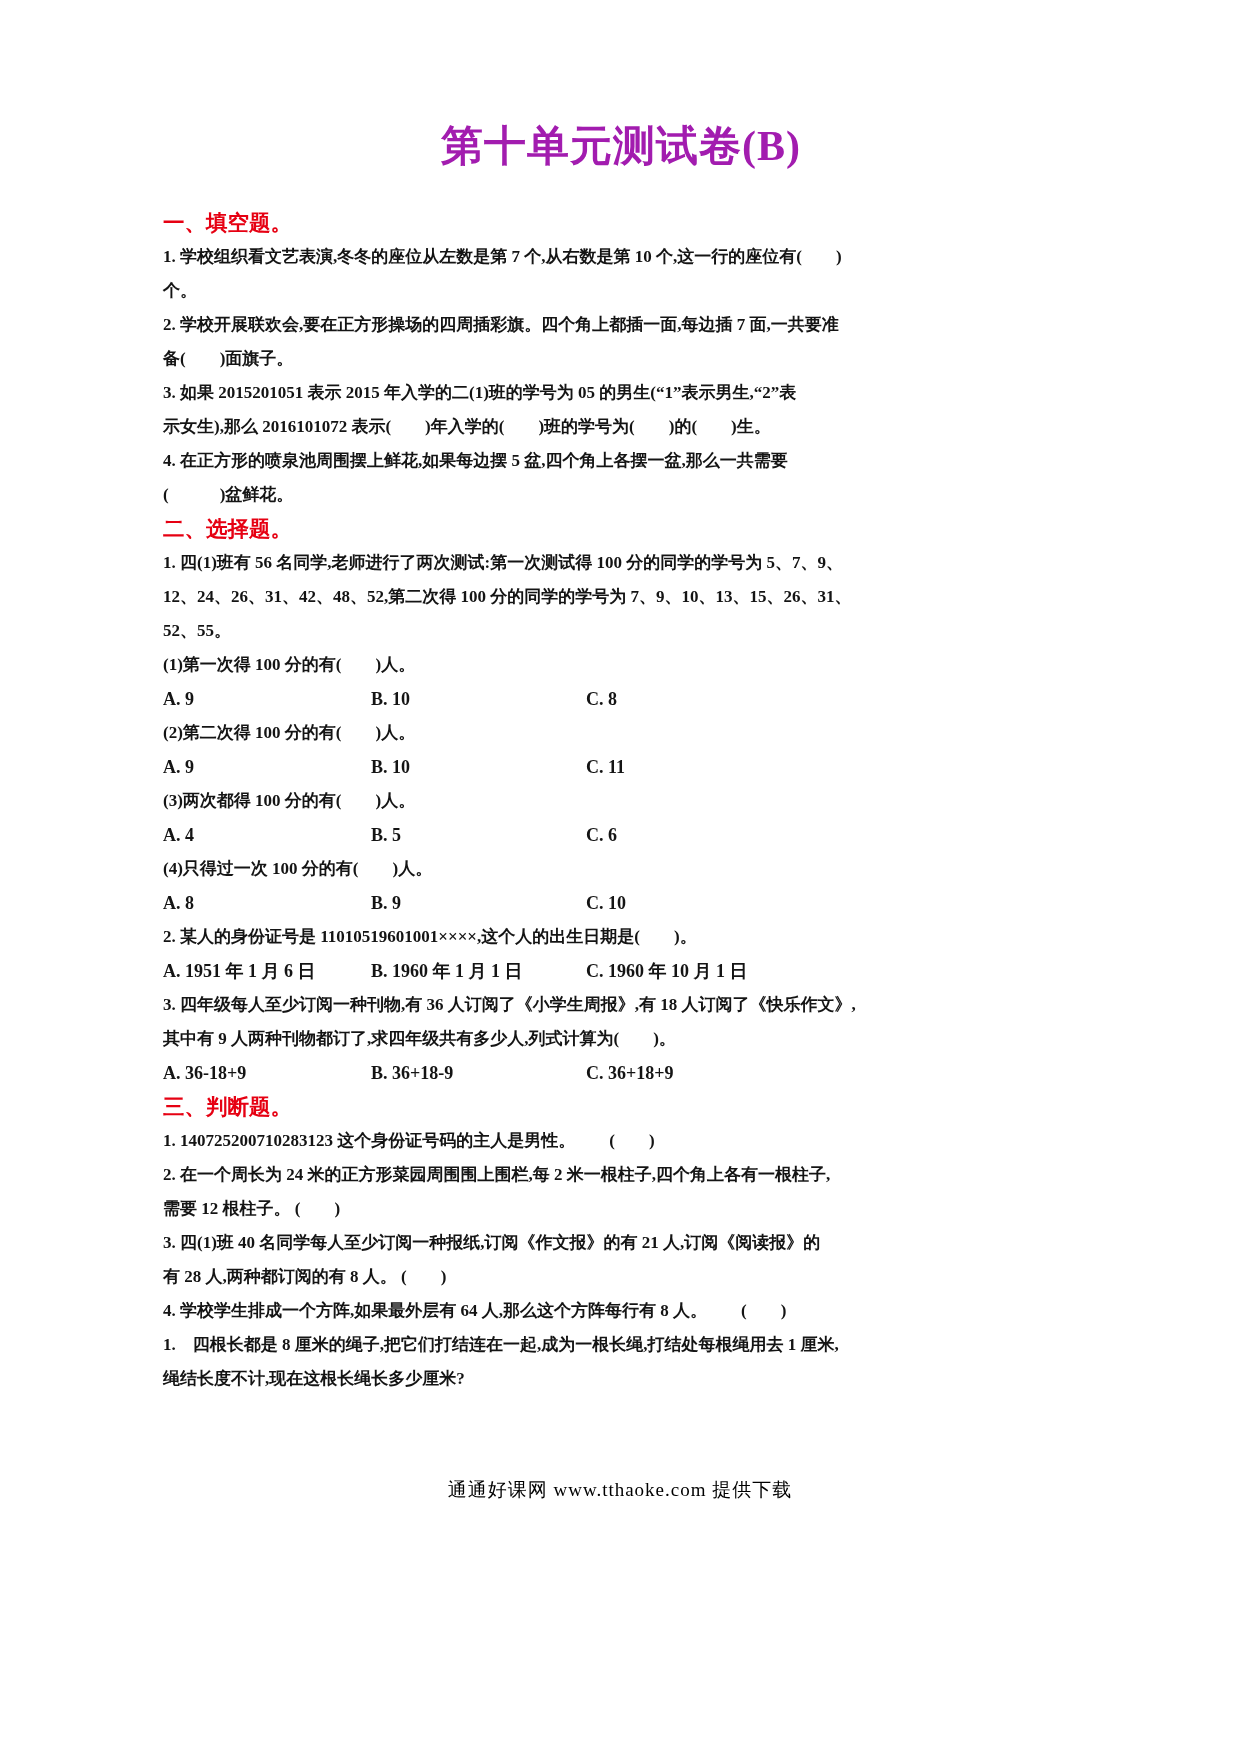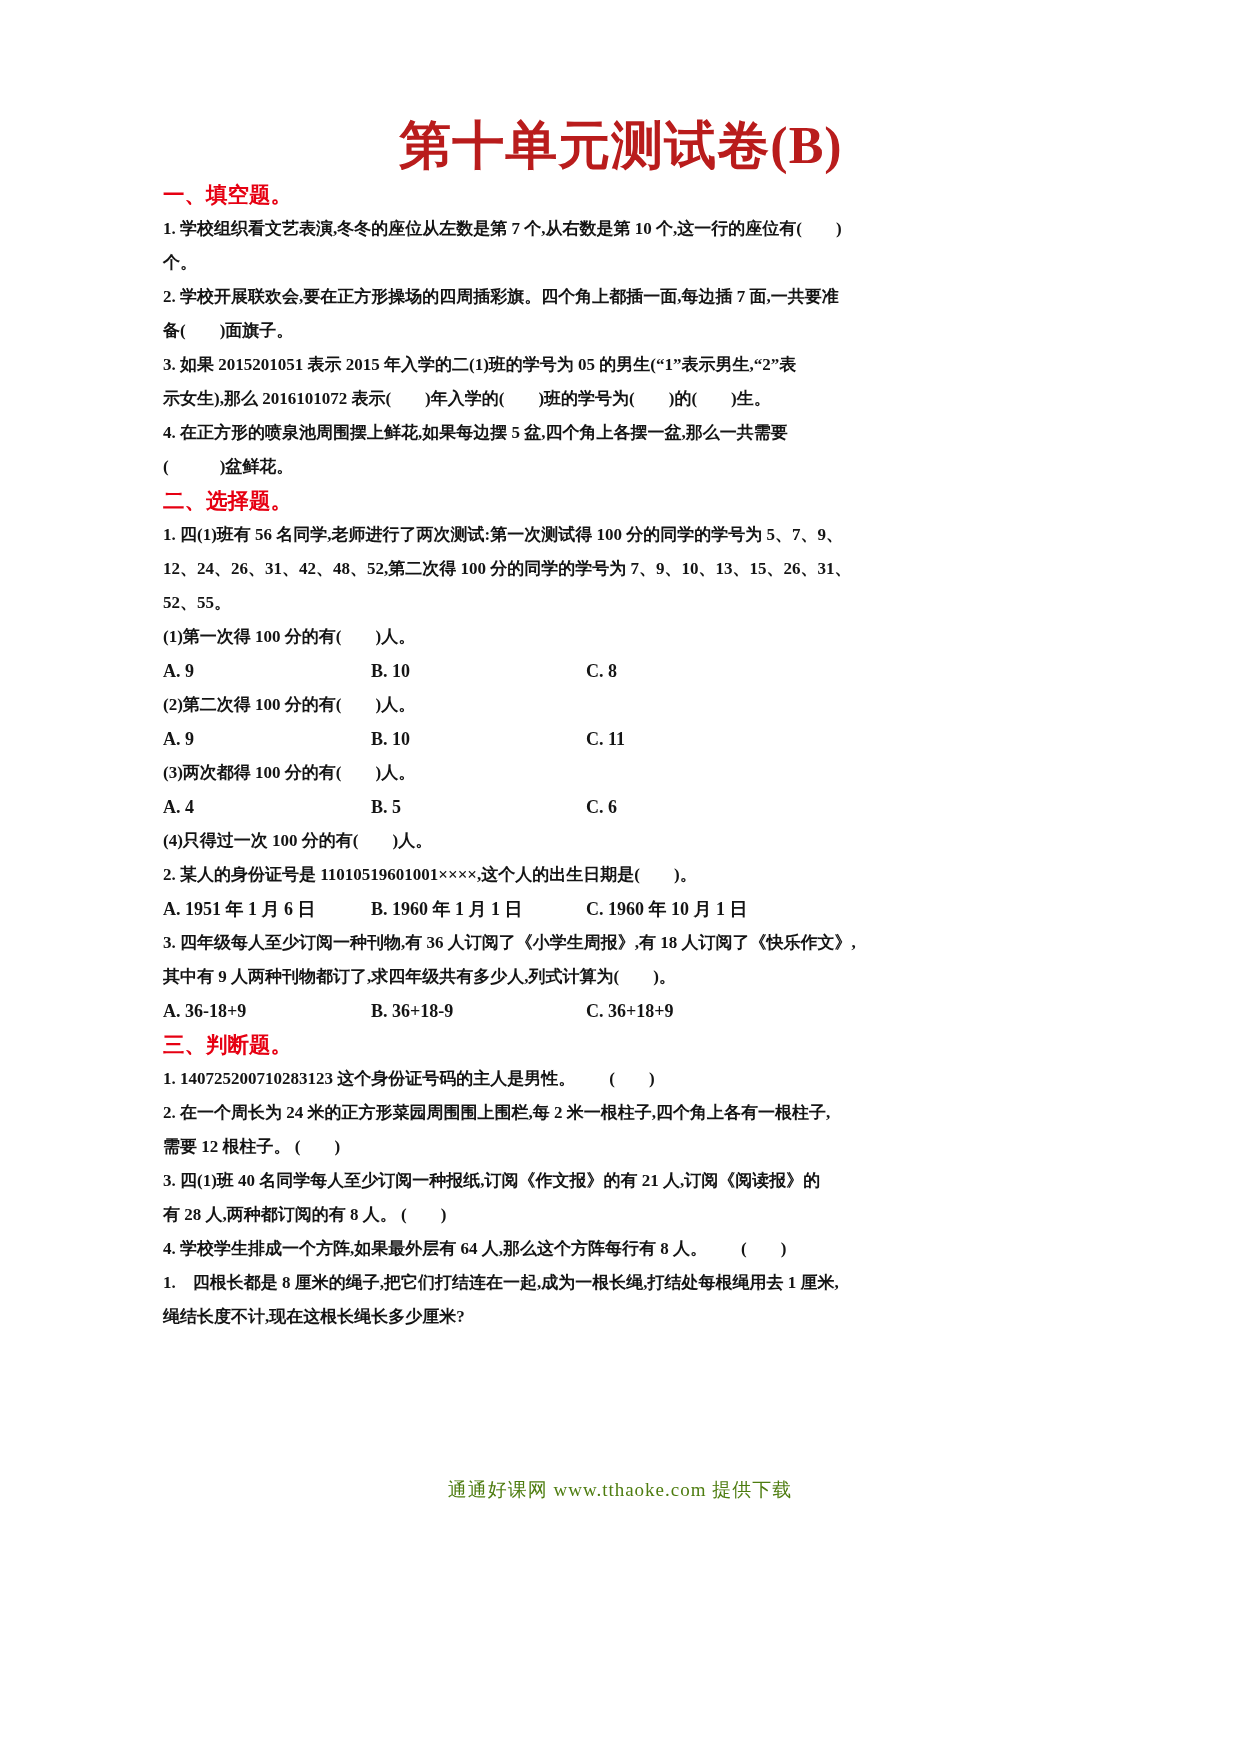--- a/index.html
+++ b/index.html
@@ -8,25 +8,25 @@
     width:1240px; height:1754px;
     position:relative; overflow:hidden;
     font-family:"Liberation Serif","DejaVu Serif",serif;
     color:var(--text, #141414);
   }
   .content {
     position:absolute; left:163px; top:118px; width:916px;
   }
   .title {
     text-align:center;
-    font-size:52px; line-height:56px;
+    font-size:42px; line-height:56px;
     font-weight:bold;
     letter-spacing:1px;
-    margin-bottom:4px;
-    color:#b91c1c;
+    margin-bottom:32px;
+    color:#a21caf;
   }
   .sec-heading {
     color:var(--heading-red, #e60012);
     font-weight:bold;
     font-size:21.5px; line-height:34px;
     white-space:pre-wrap;
   }
   .line {
     font-size:17px; line-height:34px;
     font-weight:600;
@@ -36,21 +36,21 @@
   .choices {
     display:grid;
     grid-template-columns:208px 215px 1fr;
     font-size:18px; line-height:34px;
     font-weight:600;
   }
   .footer {
     position:absolute; left:0; right:0; top:1476px;
     text-align:center;
     font-size:19px; line-height:28px;
-    color:#4d7c0f;
+    color:#000000;
     letter-spacing:1px;
   }
 </style>
 </head>
 <body>
 
 <div class="content">
 
   <h1 class="title">第十单元测试卷(B)</h1>
 
@@ -84,20 +84,25 @@
   </div>
 
   <p class="line">(3)两次都得 100 分的有(　　)人。</p>
   <div class="choices">
     <span>A. 4</span>
     <span>B. 5</span>
     <span>C. 6</span>
   </div>
 
   <p class="line">(4)只得过一次 100 分的有(　　)人。</p>
+  <div class="choices">
+    <span>A. 8</span>
+    <span>B. 9</span>
+    <span>C. 10</span>
+  </div>
 
   <p class="line">2. 某人的身份证号是 11010519601001××××,这个人的出生日期是(　　)。</p>
   <div class="choices">
     <span>A. 1951 年 1 月 6 日</span>
     <span>B. 1960 年 1 月 1 日</span>
     <span>C. 1960 年 10 月 1 日</span>
   </div>
 
   <p class="line">3. 四年级每人至少订阅一种刊物,有 36 人订阅了《小学生周报》,有 18 人订阅了《快乐作文》,
 其中有 9 人两种刊物都订了,求四年级共有多少人,列式计算为(　　)。</p>

